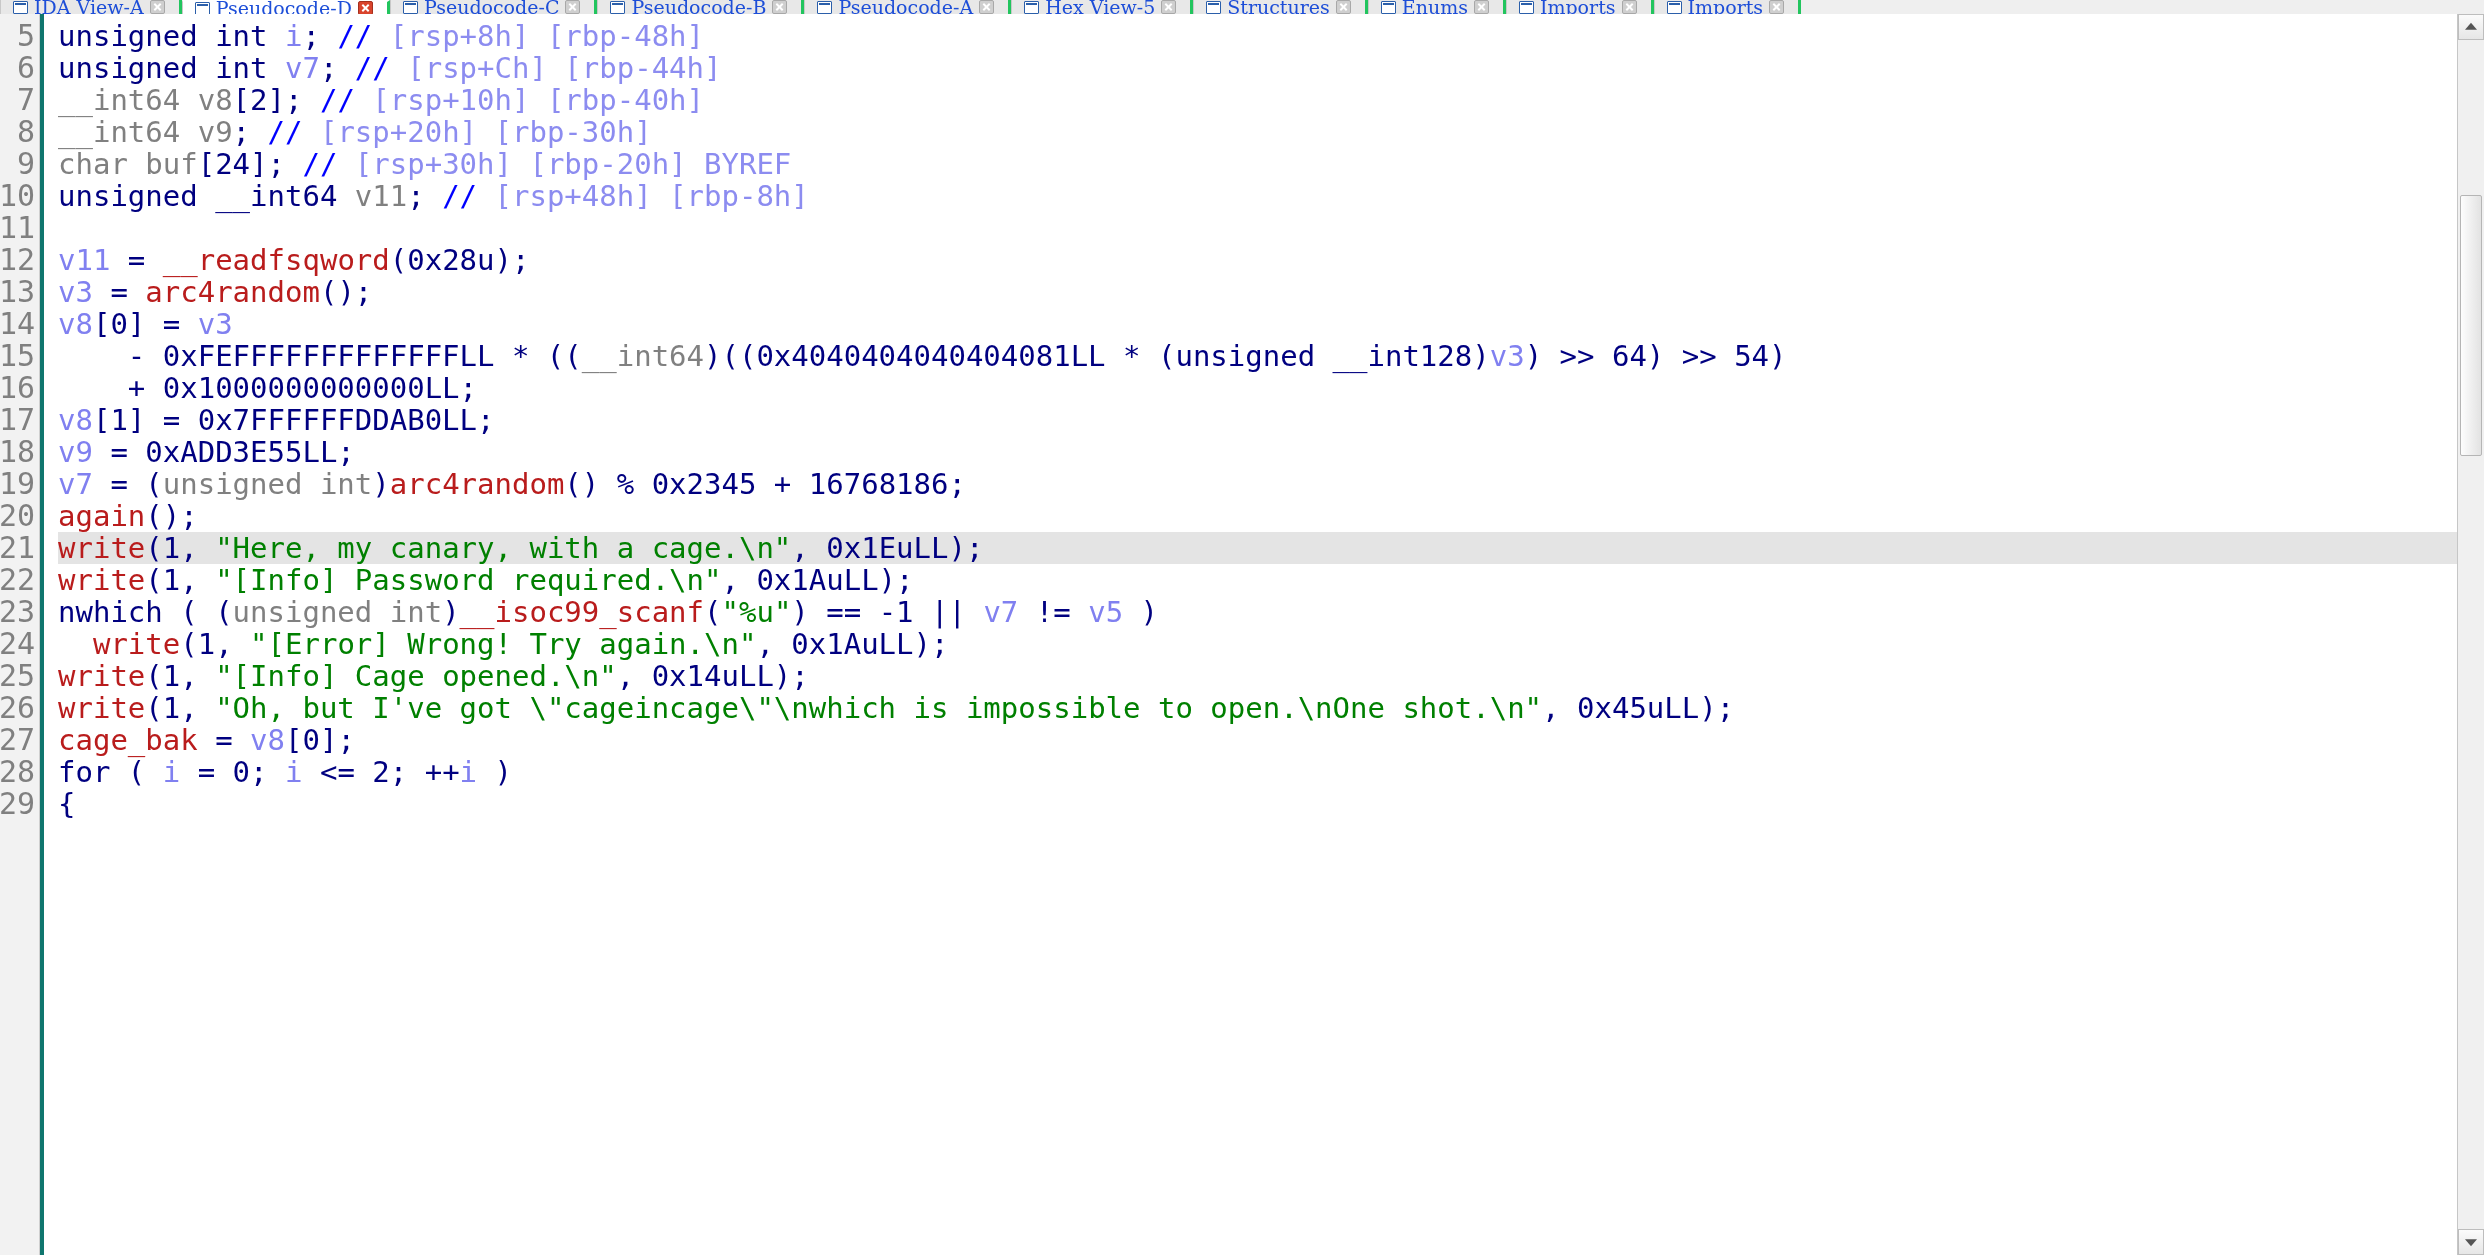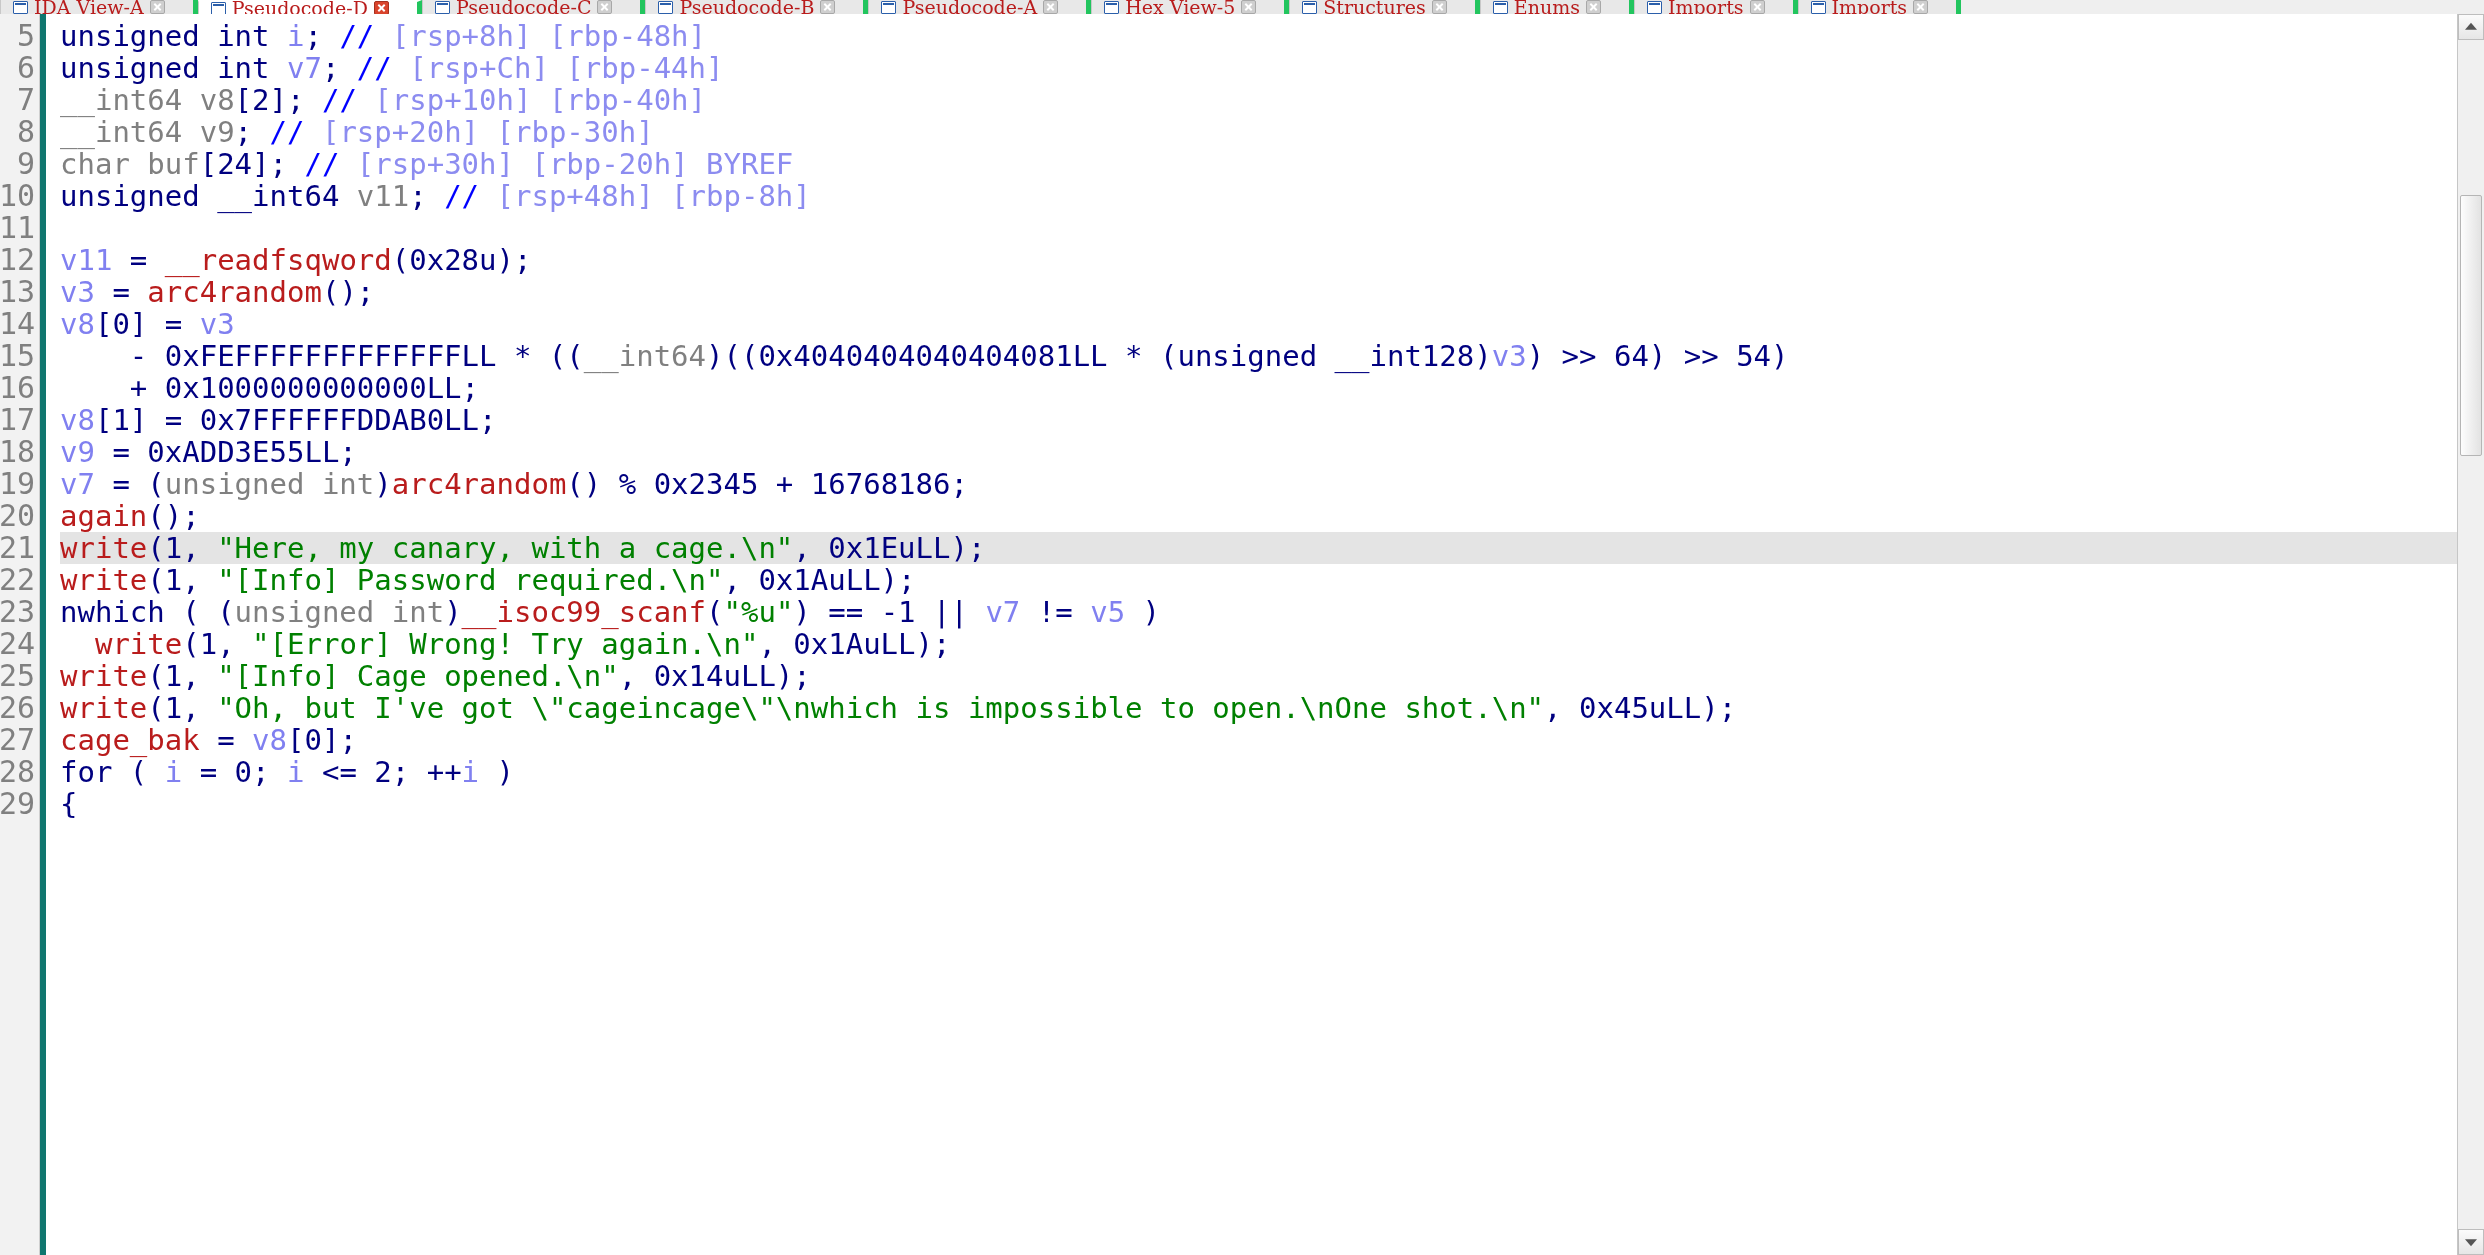--- a/index.html
+++ b/index.html
@@ -12,24 +12,24 @@
 
   
   .tabbar{
     position:absolute;left:0;top:0;width:2484px;height:14px;
     background:#efefef;border-bottom:1px solid #b4b4b4;
     display:flex;align-items:flex-end;overflow:hidden;
   }
   .tab{
     position:relative;height:14px;box-sizing:border-box;
     display:flex;align-items:center;gap:6px;
-    padding:0 28px 0 12px;
-    background:#e8e8e8;border-left:1px solid #c8c8c8;border-right:5px solid #22c55e;
+    padding:0 14px 0 12px;
+    background:#e8e8e8;border-left:1px solid #c8c8c8;border-right:3px solid #22c55e;
     font-family:"DejaVu Serif","Liberation Serif",serif;
-    font-size:19px;color:#b91c1c;white-space:nowrap;
+    font-size:19px;color:#1d4ed8;white-space:nowrap;
     line-height:14px;
   }
   .tab.active{background:#ffffff;border-top:2px solid #ffffff;margin-top:17px;}
   .tab-ico{
     width:13px;height:11px;flex:0 0 auto;display:inline-block;
     border:1px solid #2b5faa;background:#ffffff;border-radius:1px;position:relative;
   }
   .tab-ico::after{
     content:"";position:absolute;left:1px;top:1px;right:1px;height:2px;background:#2b5faa;
   }
@@ -57,21 +57,21 @@
   .gutter .ln{
     height:32px;line-height:32px;
     font-size:30px;color:#808080;
     text-align:right;padding-right:4px;
     white-space:nowrap;
     
     margin-left:-14px;
   }
   .code-outer{
     flex:1 1 auto;position:relative;overflow:hidden;
-    border-left:6px solid #0f766e;
+    border-left:4px solid #0f766e;
     background:#ffffff;
   }
   .code{
     position:absolute;left:0;top:6px;width:2600px;
     padding-left:14px;box-sizing:border-box;
   }
   .line{
     height:32px;line-height:32px;
     font-size:29px;letter-spacing:0px;
     white-space:pre;color:#000080;

